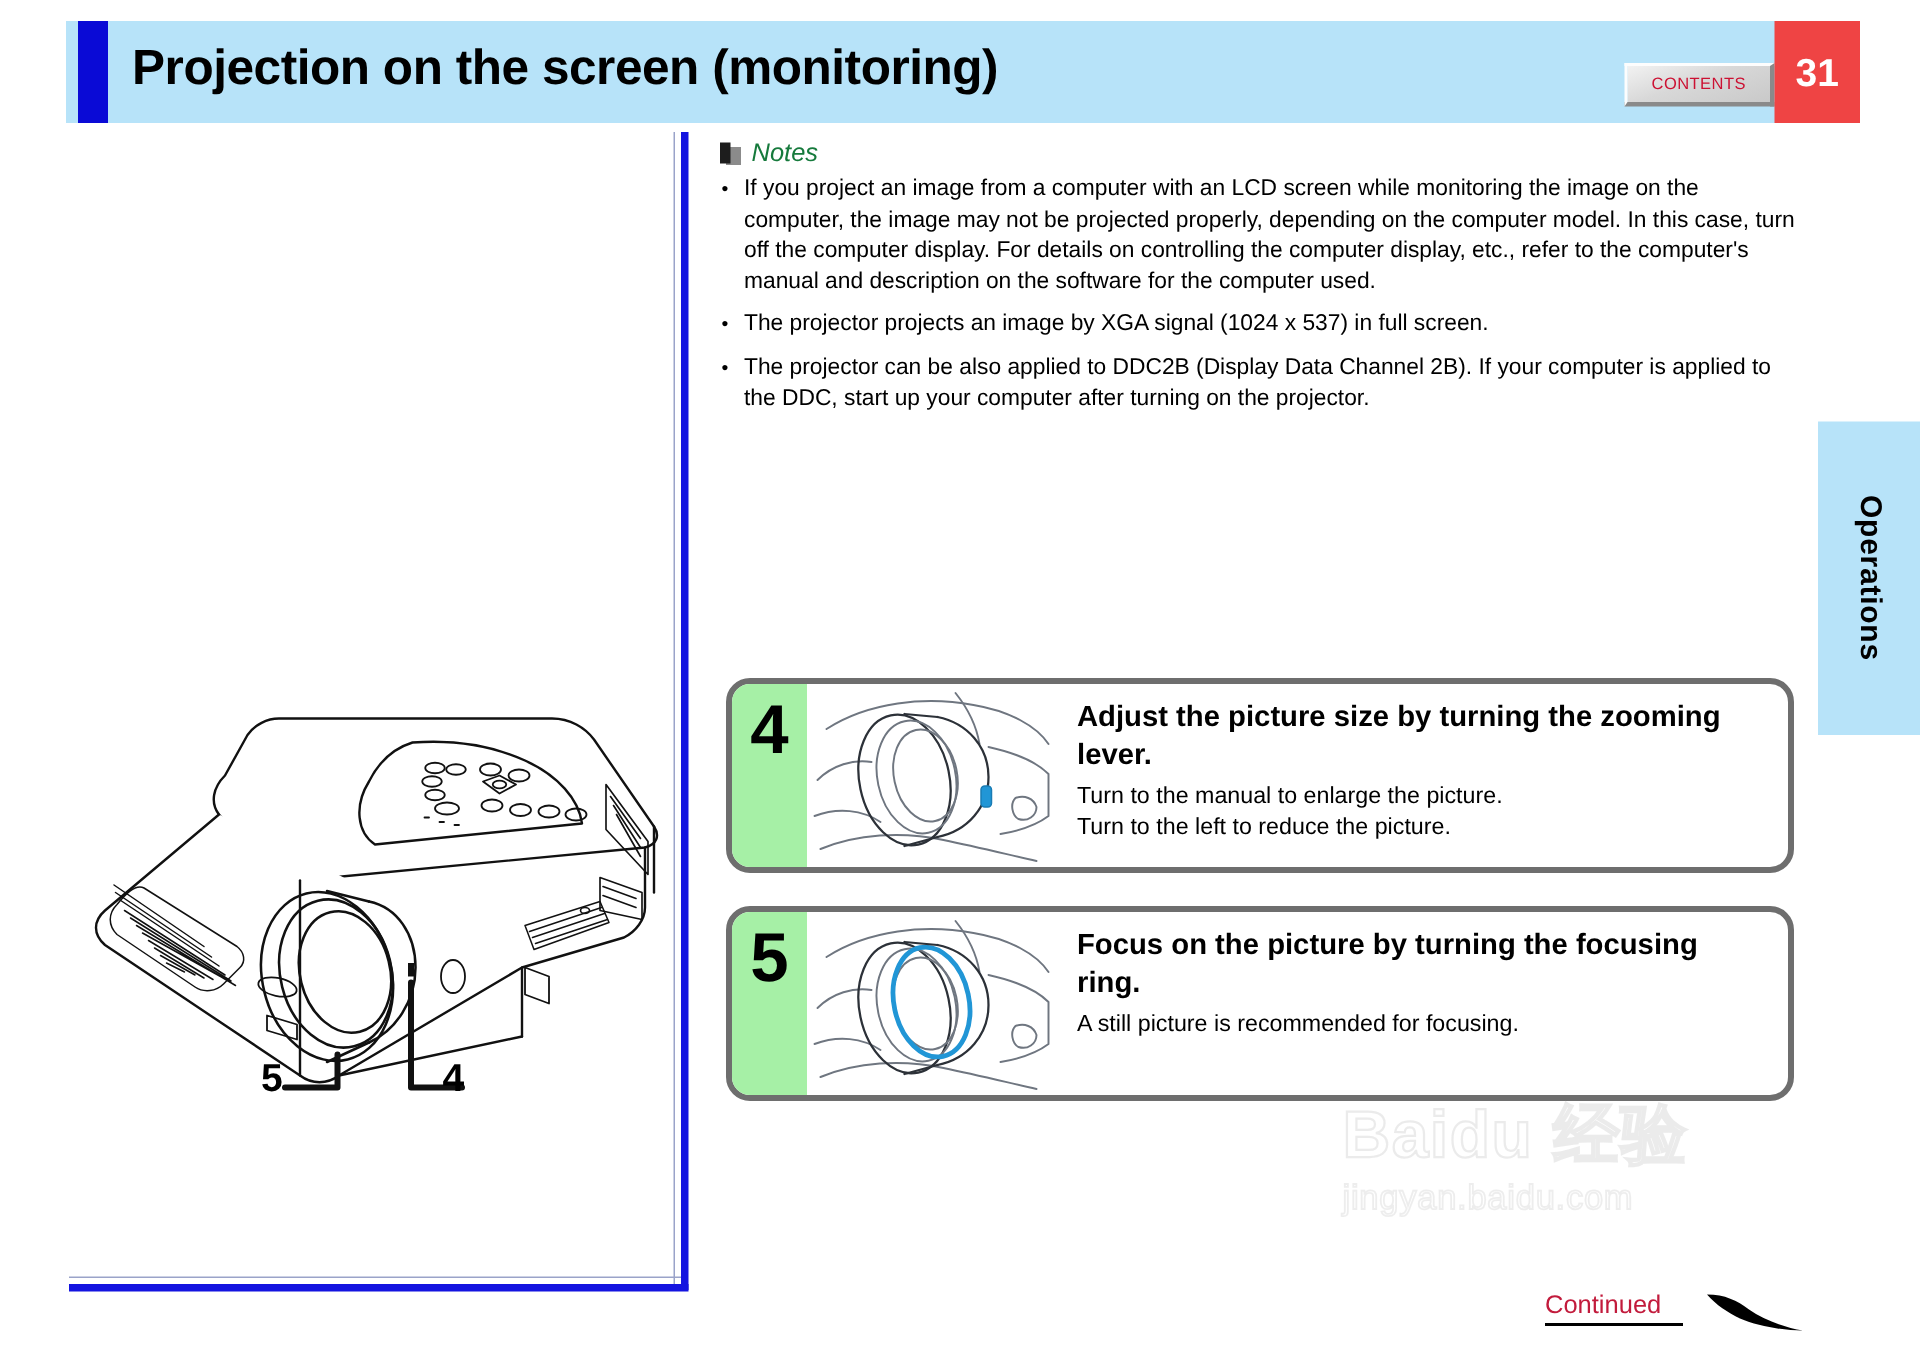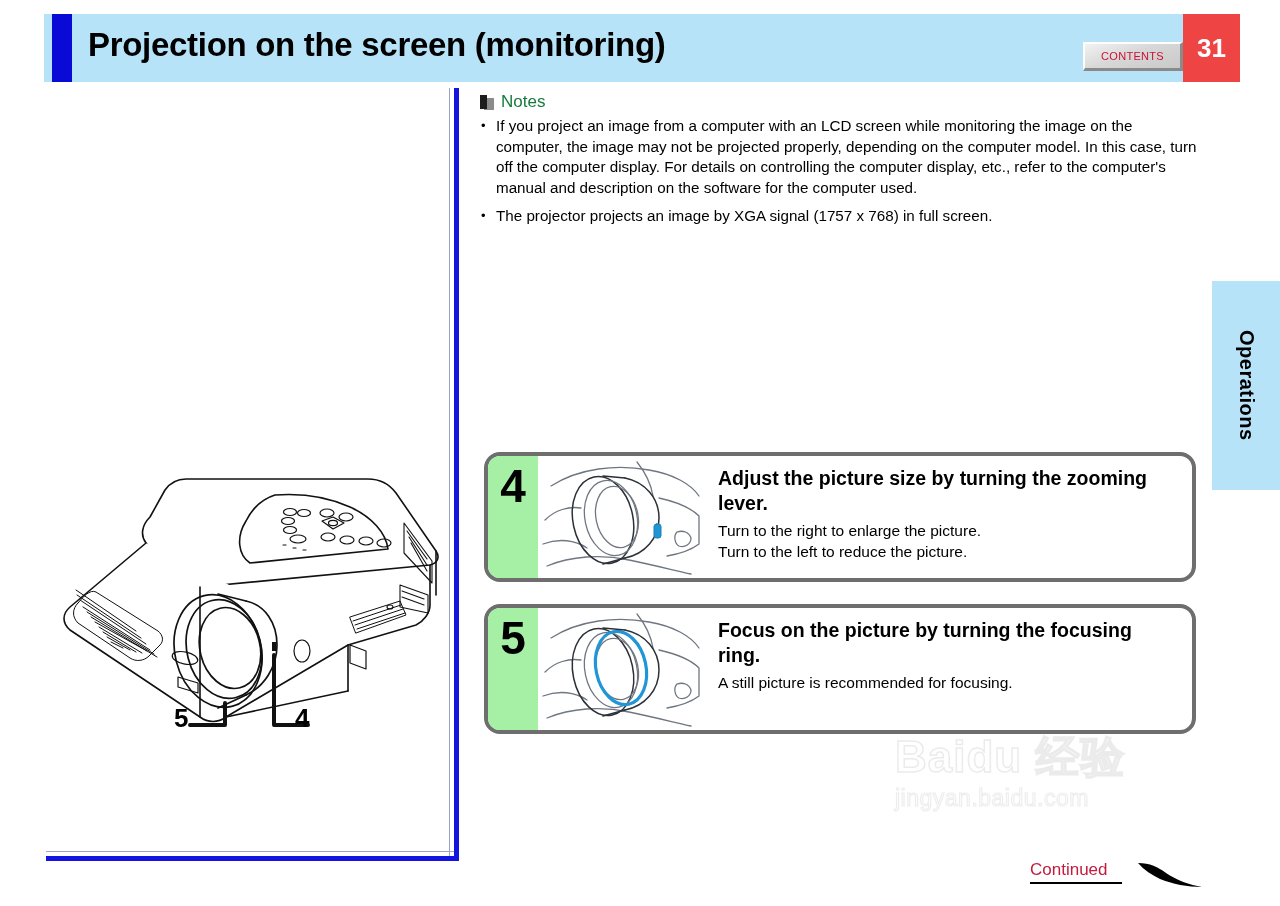--- a/index.html
+++ b/index.html
@@ -121,20 +121,21 @@
   .notes-block {
     position: absolute;
     left: 480px; top: 92px;
     width: 718px;
   }
   .notes-head {
     display: flex;
     align-items: center;
     gap: 6px;
     margin-bottom: 4px;
+    font-style: italic;
   }
   .notes-icon {
     width: 15px; height: 15px;
     position: relative;
     flex: none;
   }
   .notes-icon::before {
     content: "";
     position: absolute;
     left: 4px; top: 3px;
@@ -394,21 +395,22 @@
 
   <div class="callout-label" id="callout-5">5</div>
   <div class="callout-label" id="callout-4">4</div>
 
   <div class="notes-block">
     <div class="notes-head">
       <span class="notes-icon"></span>
       <span class="notes-title">Notes</span>
     </div>
     <div class="note-item">If you project an image from a computer with an LCD screen while monitoring the image on the computer, the image may not be projected properly, depending on the computer model.  In this case, turn off the computer display.  For details on controlling the computer display, etc., refer to the computer's manual and description on the software for the computer used.</div>
-    <div class="note-item">The projector projects an image by XGA signal (1757 x 768) in full screen.</div>
+    <div class="note-item">The projector projects an image by XGA signal (1024 x 537) in full screen.</div>
+    <div class="note-item">The projector can be also applied to DDC2B (Display Data Channel 2B).  If your computer is applied to the DDC, start up your computer after turning on the projector.</div>
   </div>
 
   <div class="step-box" id="step-box-4">
     <div class="step-number-col">
       <span>4</span>
     </div>
     <div class="step-figure">
       <svg width="162" height="118" viewBox="0 0 162 118" fill="none" stroke="#6f7680" stroke-width="1.3" stroke-linecap="round" stroke-linejoin="round">
         <path d="M10 28 C38 10 76 6 108 12 C132 16 150 26 158 38"></path>
         <path d="M96 4 C104 14 110 26 112 38"></path>
@@ -420,21 +422,21 @@
         <ellipse cx="70" cy="60" rx="26" ry="38" transform="rotate(-12 70 60)"></ellipse>
         <ellipse cx="76" cy="59" rx="21" ry="31" transform="rotate(-12 76 59)"></ellipse>
         <path d="M84 20 C104 24 118 40 118 60 C118 80 104 96 84 100" stroke="#2c3138" stroke-width="1.5"></path>
         <path d="M62 18 L84 20 M62 106 L84 100" stroke="#2c3138" stroke-width="1.5"></path>
         <path d="M136 74 C142 72 148 74 150 80 C150 86 144 90 138 88 C134 86 132 78 136 74 Z"></path>
         <rect x="113" y="66" width="7" height="14" rx="2.5" fill="#2196d6" stroke="#1a7cb4" stroke-width="1"></rect>
       </svg>
     </div>
     <div class="step-text">
       <div class="step-heading">Adjust the picture size by turning the zooming lever.</div>
-      <div class="step-body">Turn to the right to enlarge the picture.</div>
+      <div class="step-body">Turn to the manual to enlarge the picture.</div>
       <div class="step-body" style="margin-top:0">Turn to the left to reduce the picture.</div>
     </div>
   </div>
 
   <div class="step-box" id="step-box-5">
     <div class="step-number-col">
       <span>5</span>
     </div>
     <div class="step-figure">
       <svg width="162" height="118" viewBox="0 0 162 118" fill="none" stroke="#6f7680" stroke-width="1.3" stroke-linecap="round" stroke-linejoin="round">

